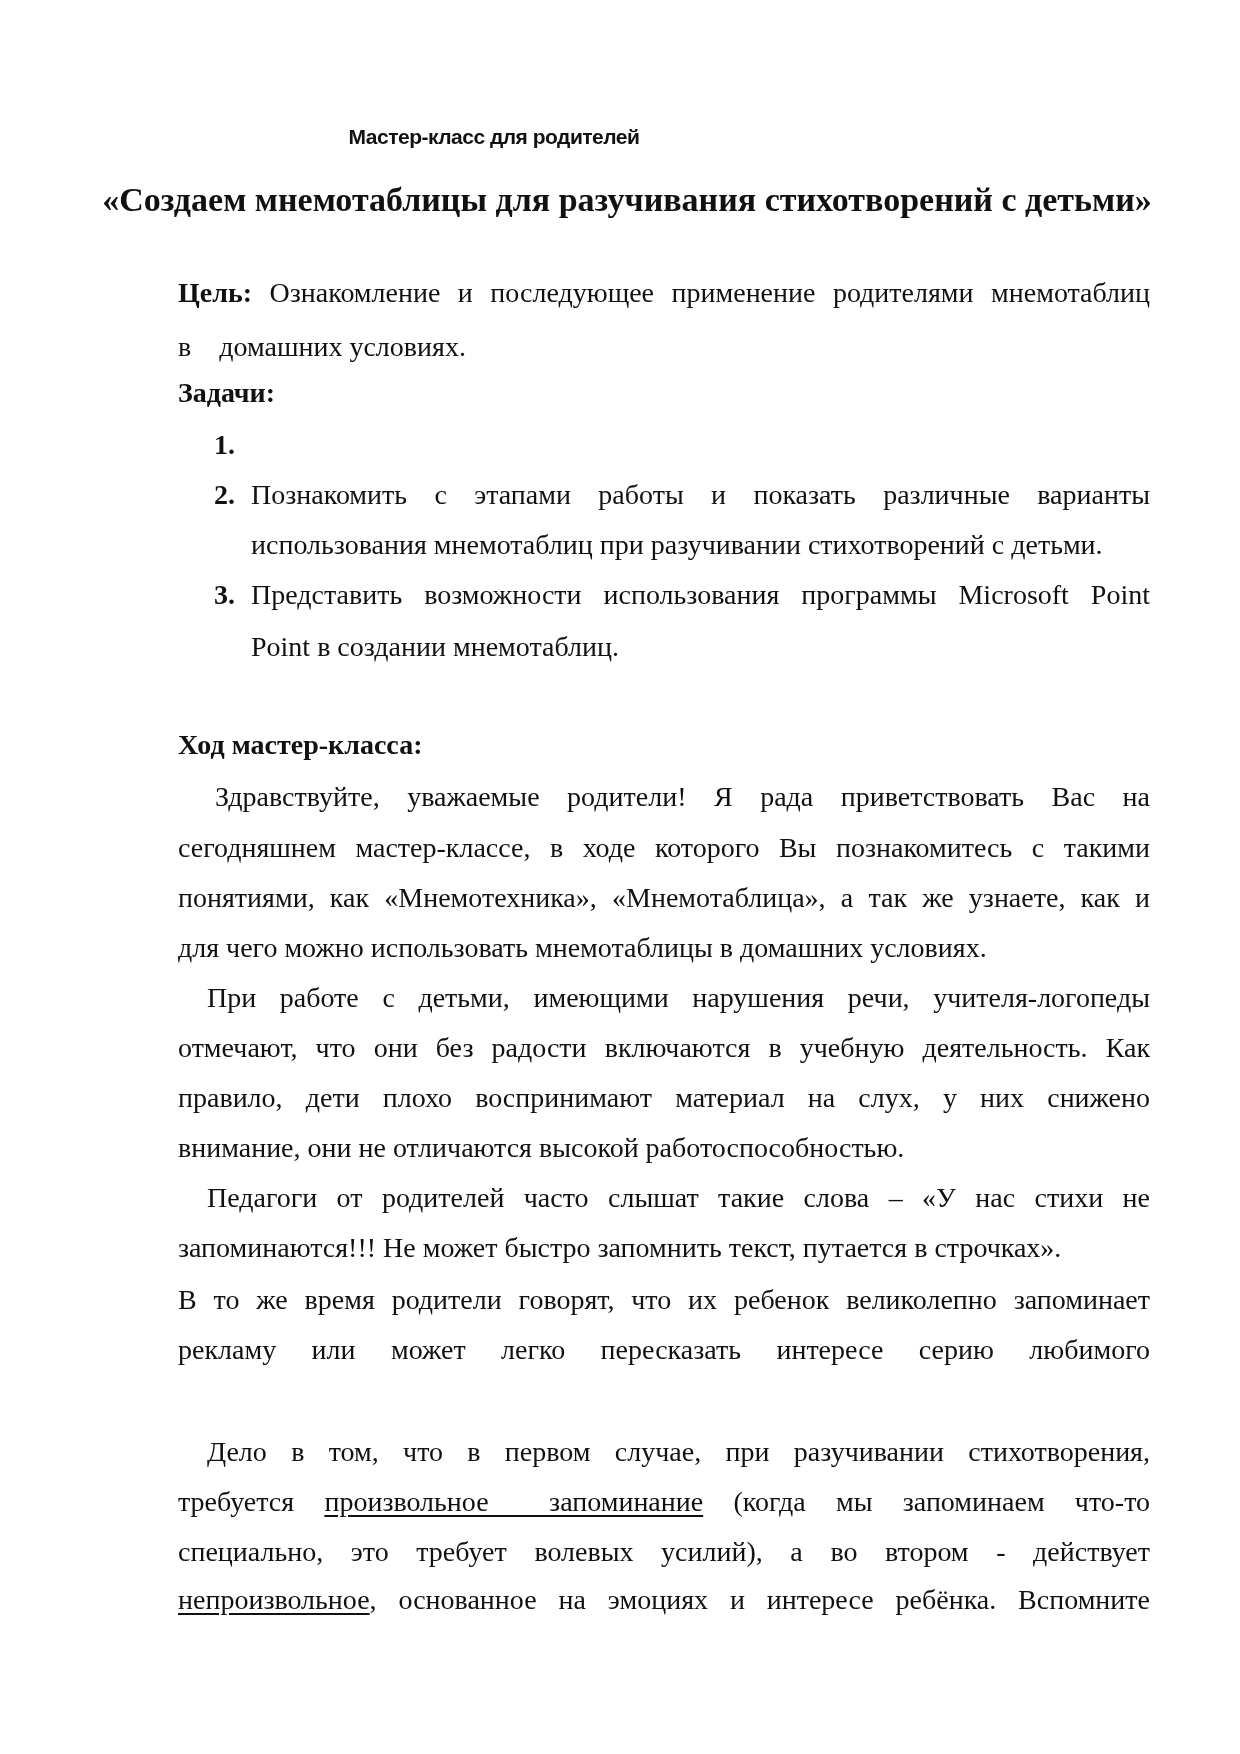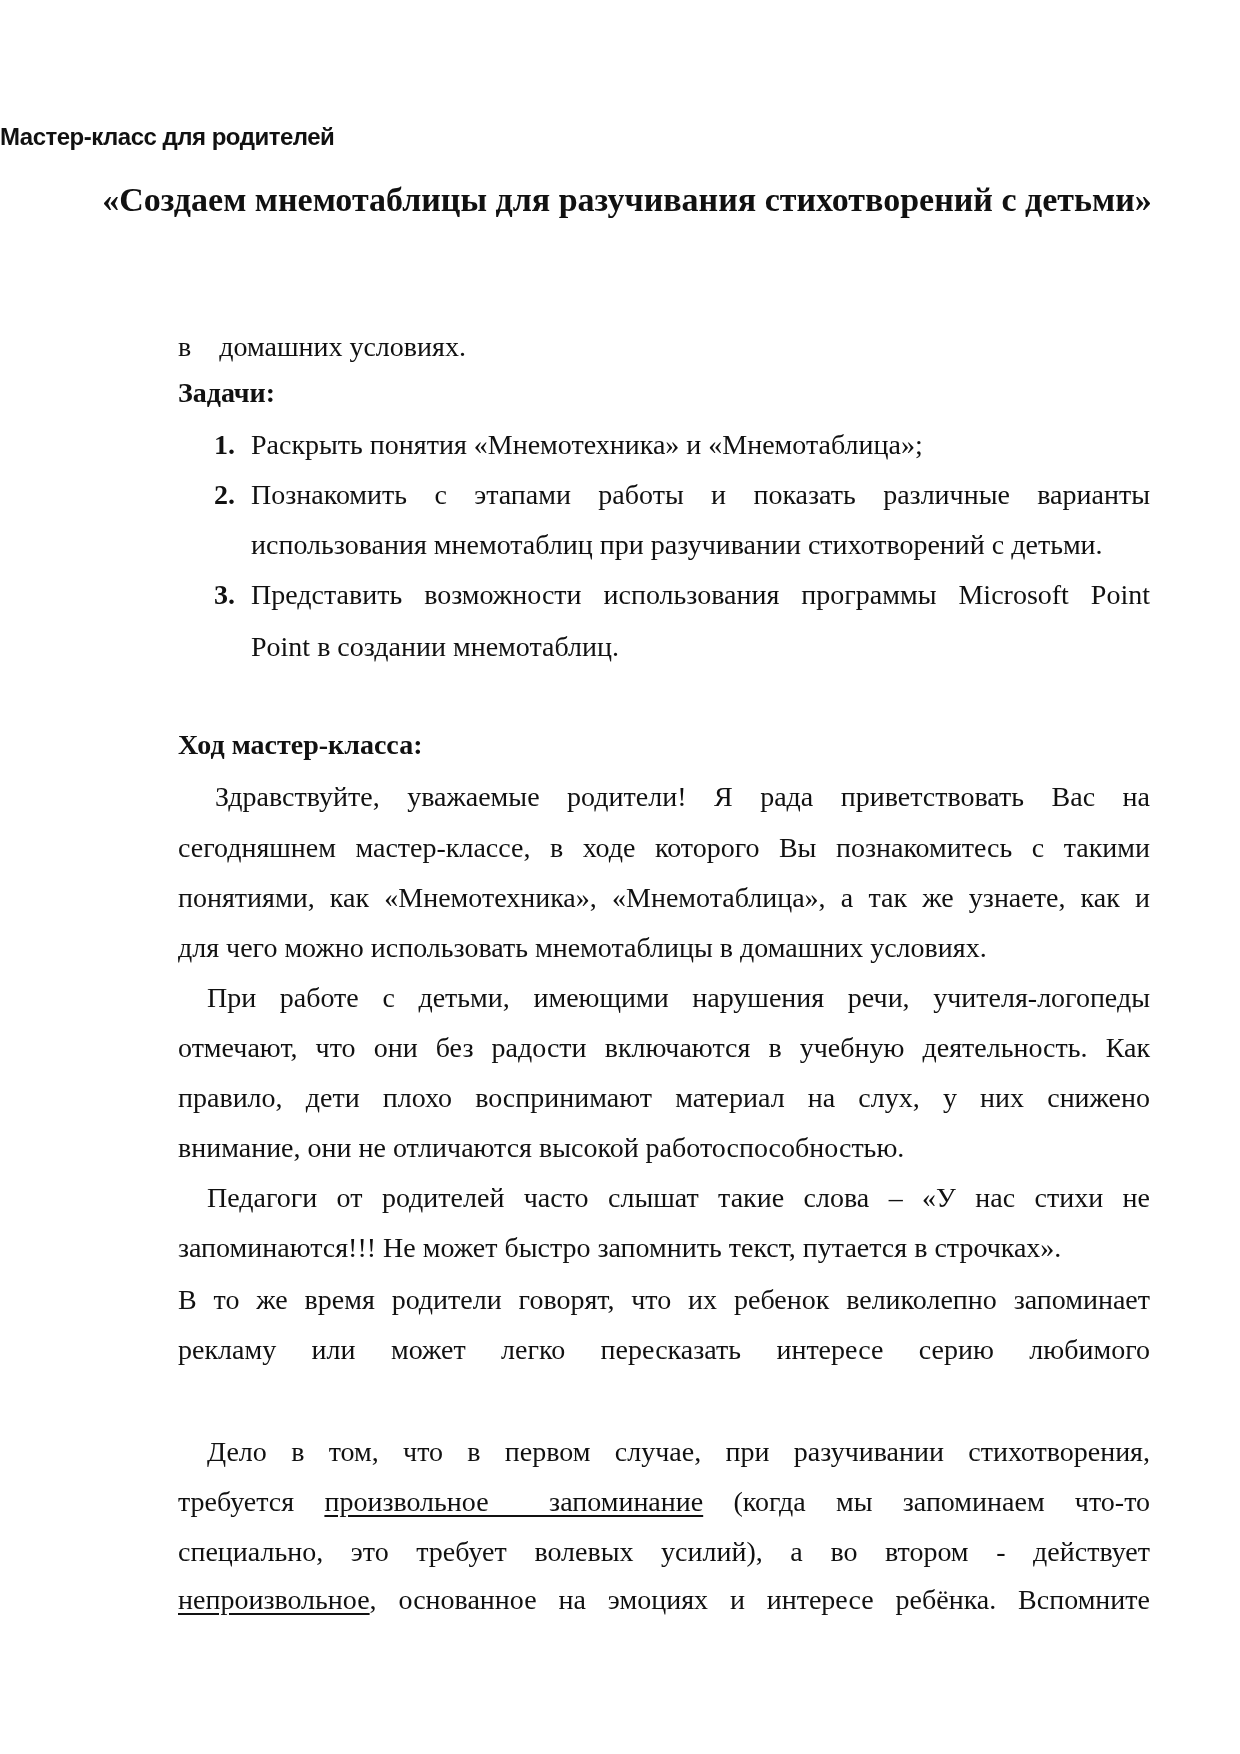--- a/index.html
+++ b/index.html
@@ -5,47 +5,47 @@
   html, body { margin: 0; padding: 0; background: #ffffff; }
   body { width: 1240px; height: 1754px; position: relative; overflow: hidden; color: #111; }
   .page { position: absolute; left: 0; top: 0; width: 1240px; height: 1754px; background: #fff; }
   .line {
     position: absolute; left: 178px; width: 972px; height: 50px; line-height: 50px;
     font-family: "Liberation Serif", "DejaVu Serif", serif; font-size: 28px; white-space: nowrap;
   }
   .justify { text-align: justify; text-align-last: justify; }
   .title {
     position: absolute; left: 0; width: 988px; top: 112px; height: 50px; line-height: 50px;
-    text-align: left; font-family: "Liberation Sans", "DejaVu Sans", sans-serif;
-    font-weight: bold; font-size: 24px; letter-spacing: -0.5px;
+    text-align: center; font-family: "Liberation Sans", "DejaVu Sans", sans-serif;
+    font-weight: bold; font-size: 21px; letter-spacing: -0.5px;
   }
   .subtitle {
     position: absolute; left: 0; width: 1240px; top: 175px; height: 50px; line-height: 50px;
     text-align: center; font-family: "Liberation Serif", "DejaVu Serif", serif;
     font-weight: bold; font-size: 34px; margin-left: 7px;
   }
   .b { font-weight: bold; }
   .u { text-decoration: underline; text-decoration-thickness: 2px; text-underline-offset: 4px; }
   .num { position: absolute; left: 214px; font-weight: bold; font-family: "Liberation Serif", serif; font-size: 28px; height: 50px; line-height: 50px; }
   .li { left: 251px; width: 899px; }
 </style>
 </head>
 <body>
 
 <div class="page">
 
   <div class="title">Мастер-класс для родителей</div>
   <div class="subtitle">«Создаем мнемотаблицы для разучивания стихотворений  с детьми»</div>
 
+  <div class="line justify" style="top:268px;"><span class="b">Цель:</span> <span>Ознакомление и  последующее применение родителями мнемотаблиц</span></div>
   <div class="line" style="top:322px; white-space:pre;">в    домашних условиях.</div>
 
   <div class="line b" style="top:368px;">Задачи:</div>
 
   <span class="num" style="top:420px;">1.</span>
-  <div class="line li" style="top:420px;">Раскрыть понятия «Мнемотехника» и «Мнемотаблица»;</div>
 
   <span class="num" style="top:470px;">2.</span>
   <div class="line li justify" style="top:470px;">Познакомить с этапами работы и показать различные варианты</div>
   <div class="line li" style="top:520px;">использования мнемотаблиц  при разучивании стихотворений с детьми.</div>
 
   <span class="num" style="top:570px;">3.</span>
   <div class="line li justify" style="top:570px;">Представить возможности использования программы Microsoft Point</div>
   <div class="line li" style="top:622px;">Point в создании мнемотаблиц.</div>
 
   <div class="line b" style="top:720px;">Ход мастер-класса:</div>

